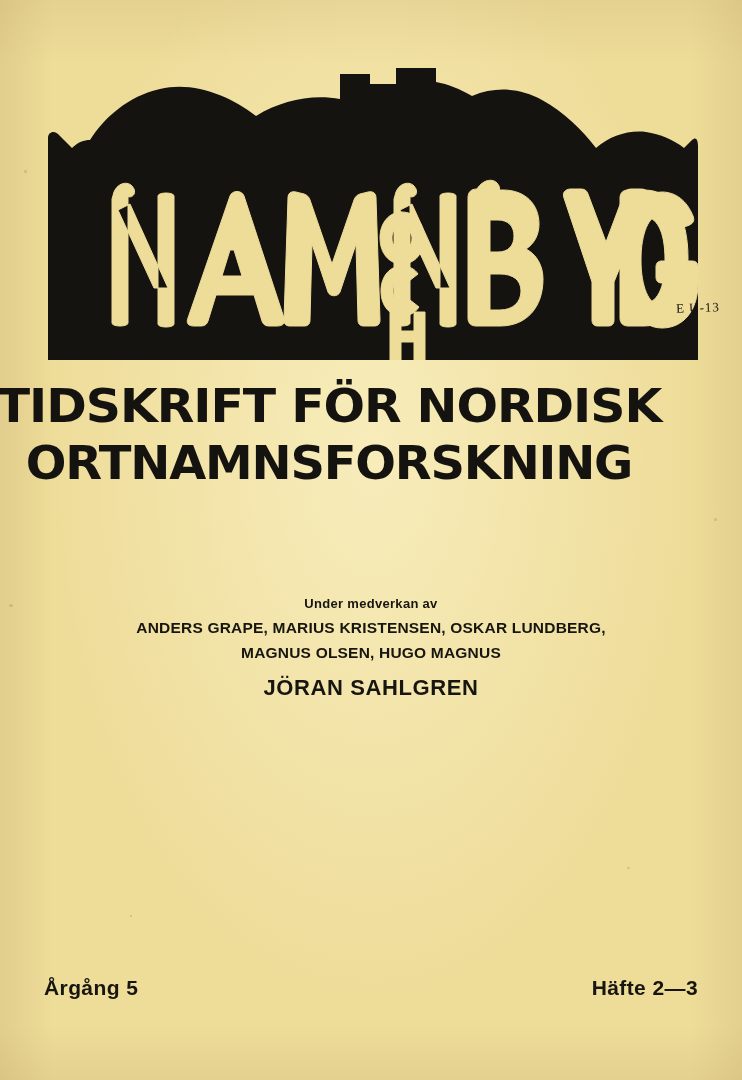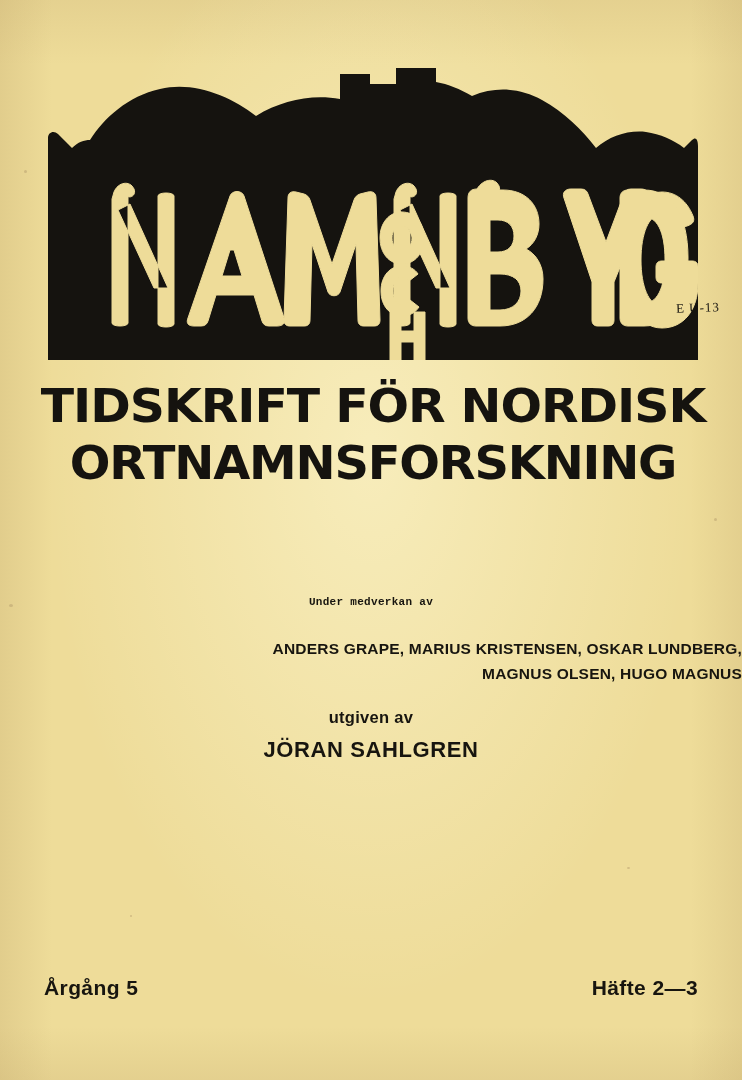--- a/index.html
+++ b/index.html
@@ -59,21 +59,20 @@
     transform: rotate(-2deg);
   }
 
   
   .subtitle {
     position: absolute;
     left: 0;
     top: 382px;
     width: 658px;
     text-align: center;
-    margin-left: 44px;
   }
   .subtitle-line {
     font-family: "DejaVu Sans", sans-serif;
     font-weight: 700;
     color: #15130f;
     line-height: 1;
     white-space: nowrap;
   }
   .subtitle-line.l1 {
     font-size: 47px;
@@ -90,32 +89,30 @@
   
   .credits {
     position: absolute;
     left: 0;
     top: 596px;
     width: 742px;
     text-align: center;
     color: #17150f;
   }
   .credits .c-under {
-    font-size: 11px;
+    font-size: 13px;
     font-weight: 700;
     letter-spacing: .3px;
-    font-family: Liberation Mono, monospace;
   }
   .credits .c-names {
-    margin-top: 28px;
+    margin-top: 4px;
     font-size: 15.5px;
     font-weight: 700;
     letter-spacing: .2px;
     line-height: 1.62;
-    text-align: right;
   }
   .credits .c-utgiven {
     margin-top: 22px;
     font-size: 16.5px;
     font-weight: 700;
     letter-spacing: .3px;
   }
   .credits .c-editor {
     margin-top: 10px;
     font-size: 22px;
@@ -249,21 +246,20 @@
     <div class="subtitle-line l1">TIDSKRIFT FÖR NORDISK</div>
     <div class="subtitle-line l2">ORTNAMNSFORSKNING</div>
   </div>
 
   <div class="credits">
     <div class="c-under">Under medverkan av</div>
     <div class="c-names">
       <div>ANDERS GRAPE, MARIUS KRISTENSEN, OSKAR LUNDBERG,</div>
       <div>MAGNUS OLSEN, HUGO MAGNUS</div>
     </div>
-    <div class="c-utgiven">utgiven av</div>
     <div class="c-editor">JÖRAN SAHLGREN</div>
   </div>
 
   <div class="footer">
     <div class="f-volume">Årgång 5</div>
     <div class="f-issue">Häfte 2—3</div>
   </div>
 
 </div>
 

